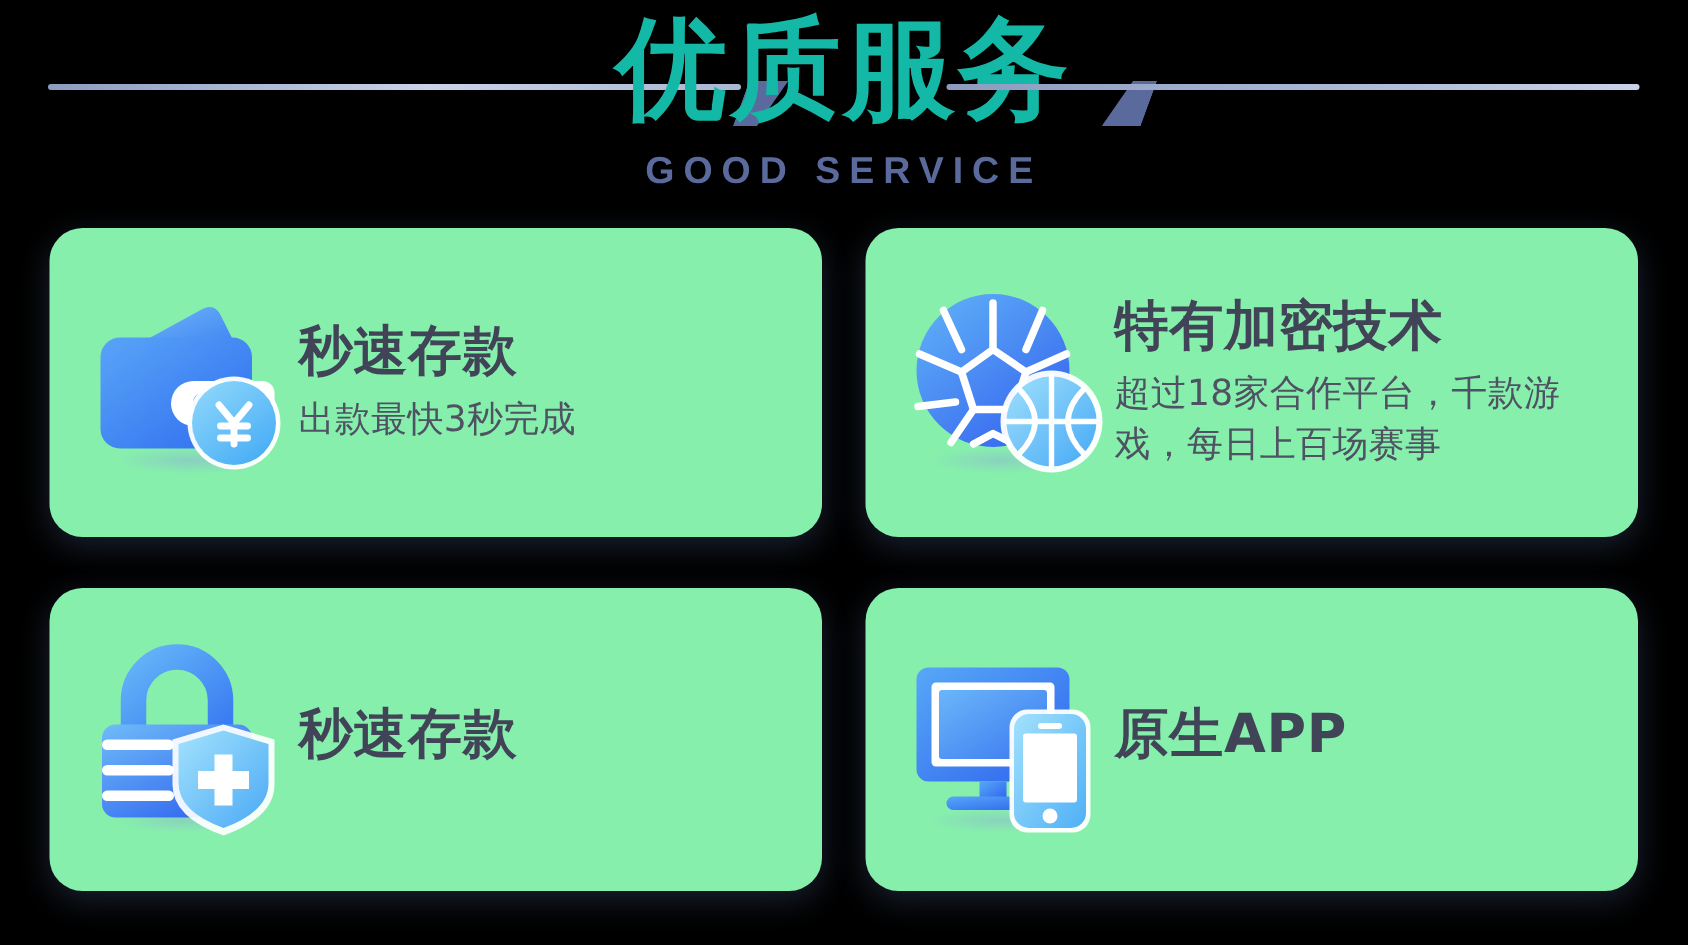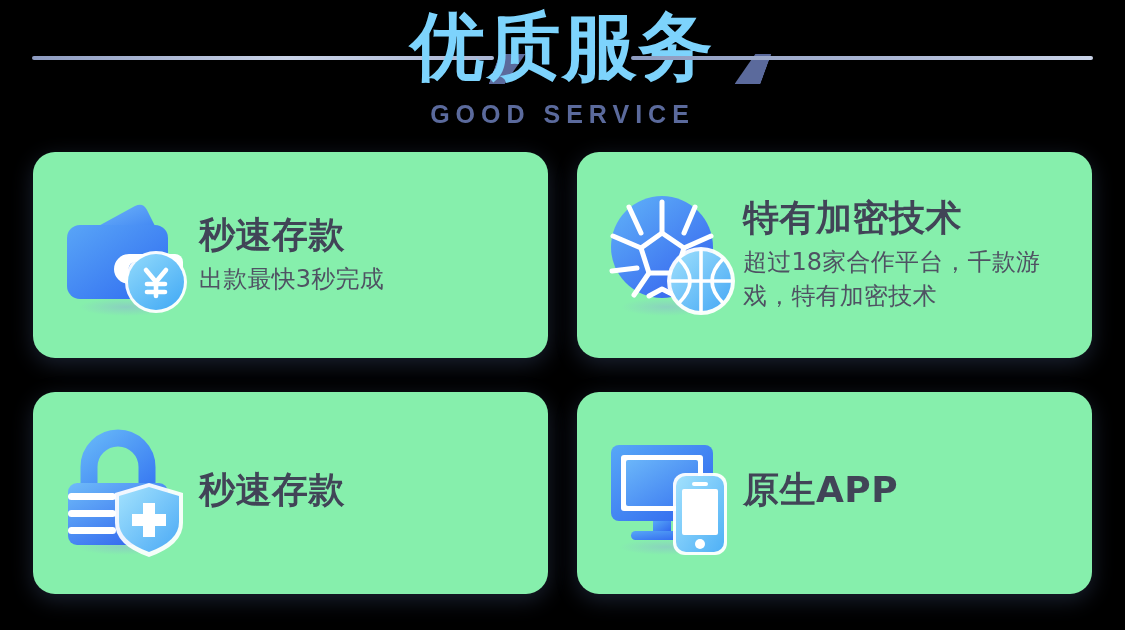--- a/index.html
+++ b/index.html
@@ -47,21 +47,21 @@
     clip-path:polygon(38% 0, 100% 0, 100% 100%, 0% 100%);
     transform:skewX(-20deg);
   }
   .title-cn {
     position:absolute;
     top:8px; left:0; width:1125px;
     text-align:center;
     font-size:74px;
     font-weight:bold;
     letter-spacing:2px;
-    color:#7dd3fc;
+    color:#14b8a6;
     line-height:1.05;
     font-family:"DejaVu Sans","Liberation Sans",sans-serif;
   }
   .title-en {
     position:absolute;
     top:100px; left:0; width:1125px;
     text-align:center;
     font-size:25px;
     font-weight:bold;
     letter-spacing:6px;
@@ -210,21 +210,21 @@
           <g fill="none" stroke="#ffffff" stroke-width="3.6" stroke-linecap="round">
             <path d="M96 62 V122"></path>
             <path d="M66 92 H126"></path>
             <path d="M74 70 Q96 92 74 114"></path>
             <path d="M118 70 Q96 92 118 114"></path>
           </g>
         </svg>
       </div>
       <div class="card-text">
         <div class="card-title">特有加密技术</div>
-        <div class="card-desc">超过18家合作平台，千款游戏，特有加密技术</div>
+        <div class="card-desc">超过18家合作平台，千款游戏，每日上百场赛事</div>
       </div>
     </div>
 
     <div class="card">
       <div class="card-icon">
         <svg viewBox="0 0 132 132" xmlns="http://www.w3.org/2000/svg">
           <defs>
             <linearGradient id="lg1" x1="0" y1="0" x2="1" y2="1">
               <stop offset="0" stop-color="#64b4f8"></stop>
                 <stop offset="1" stop-color="#3a7cf2"></stop>

